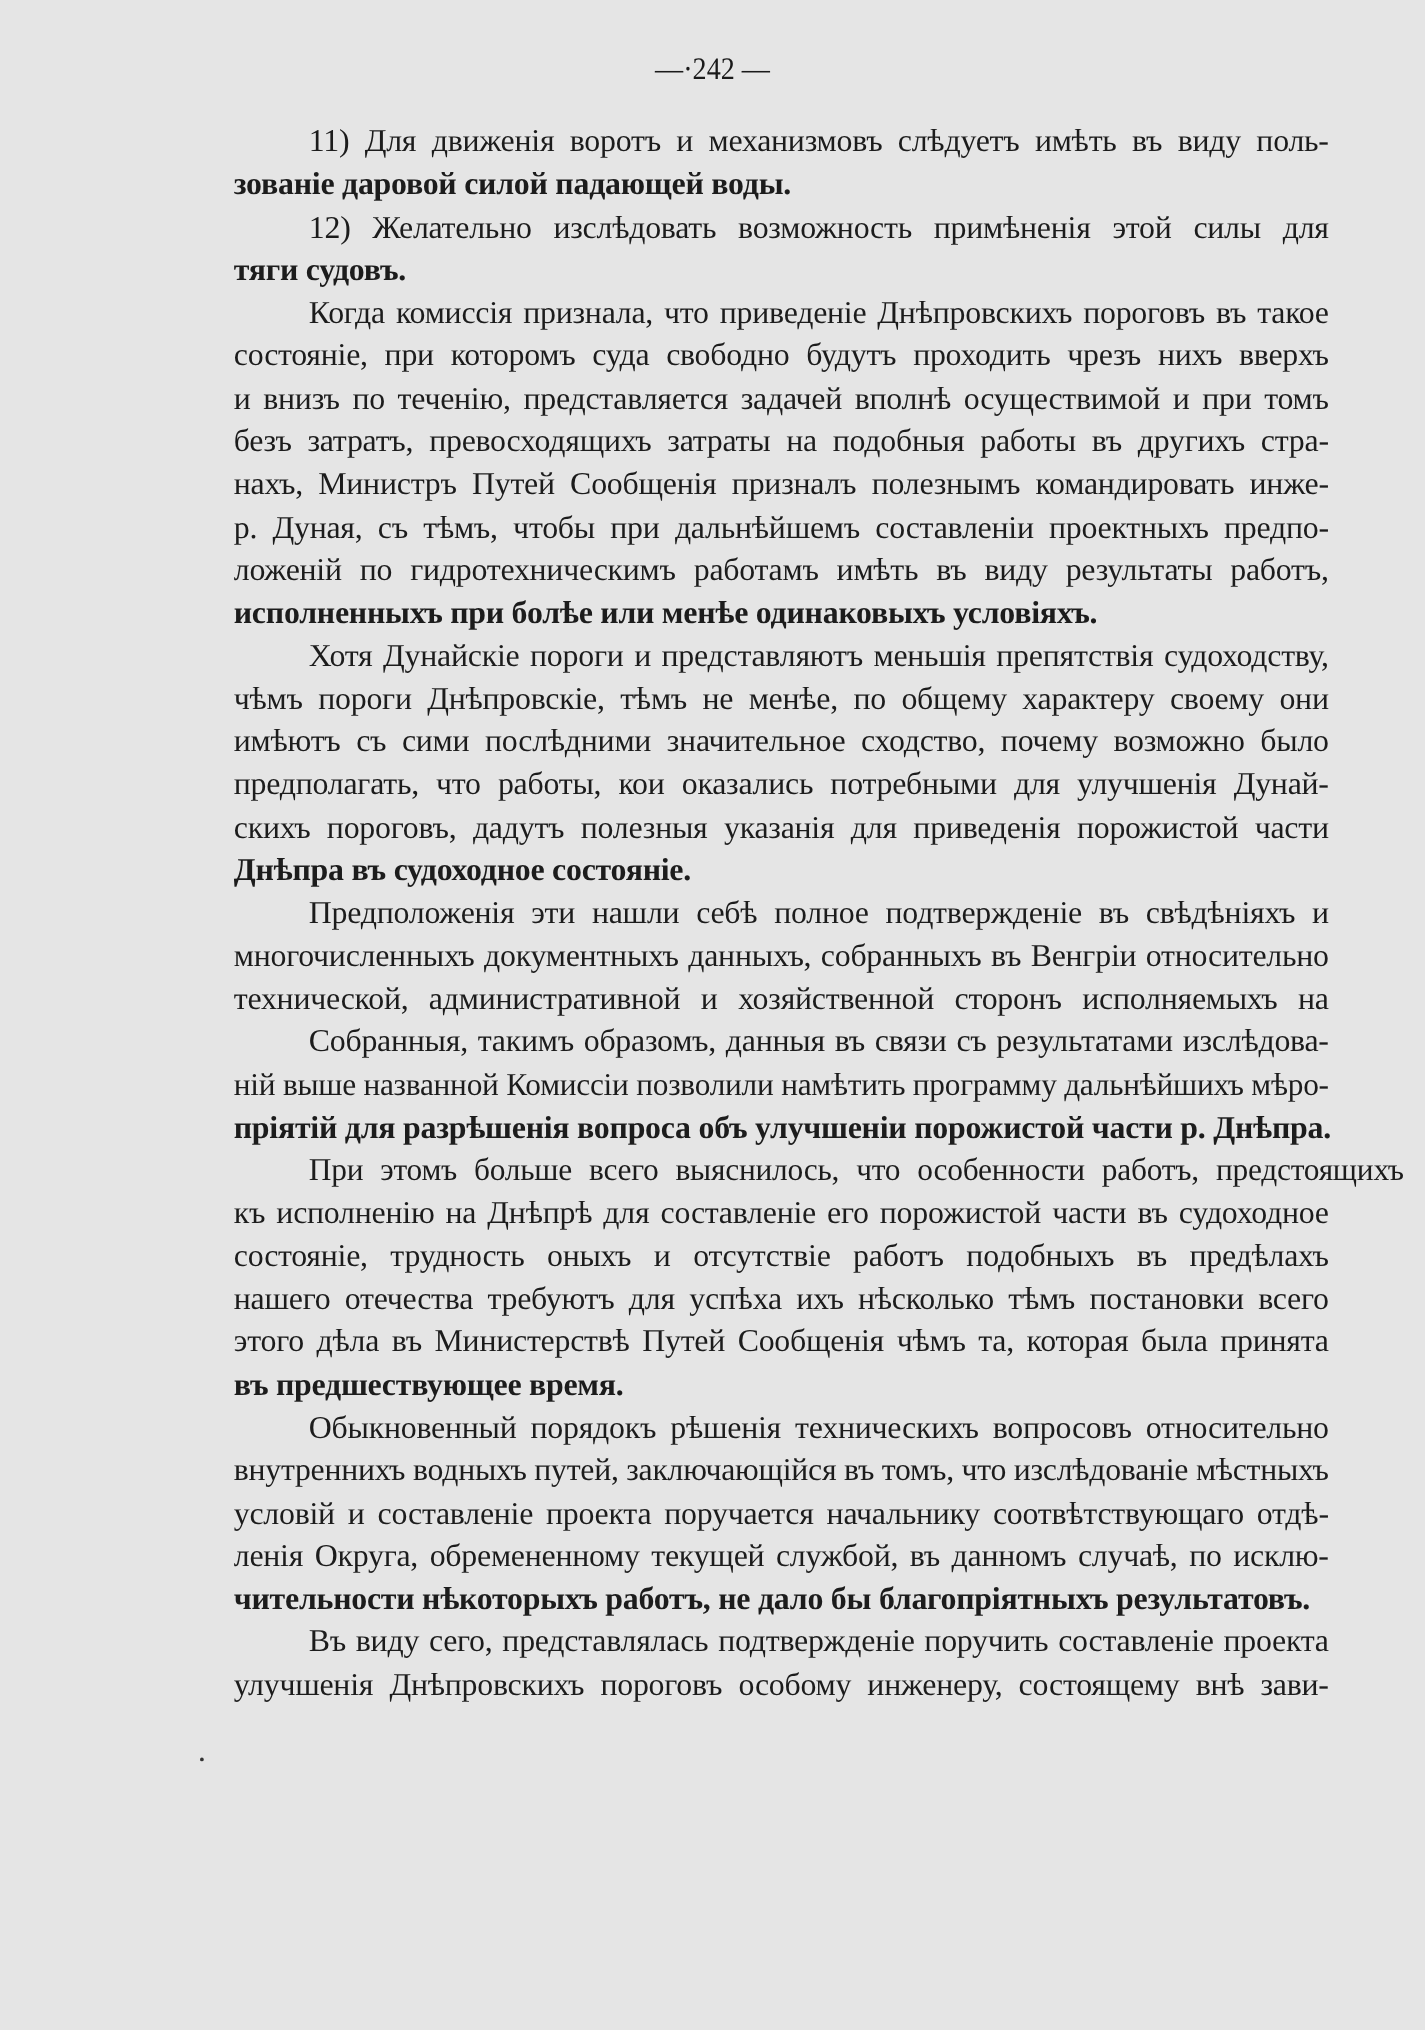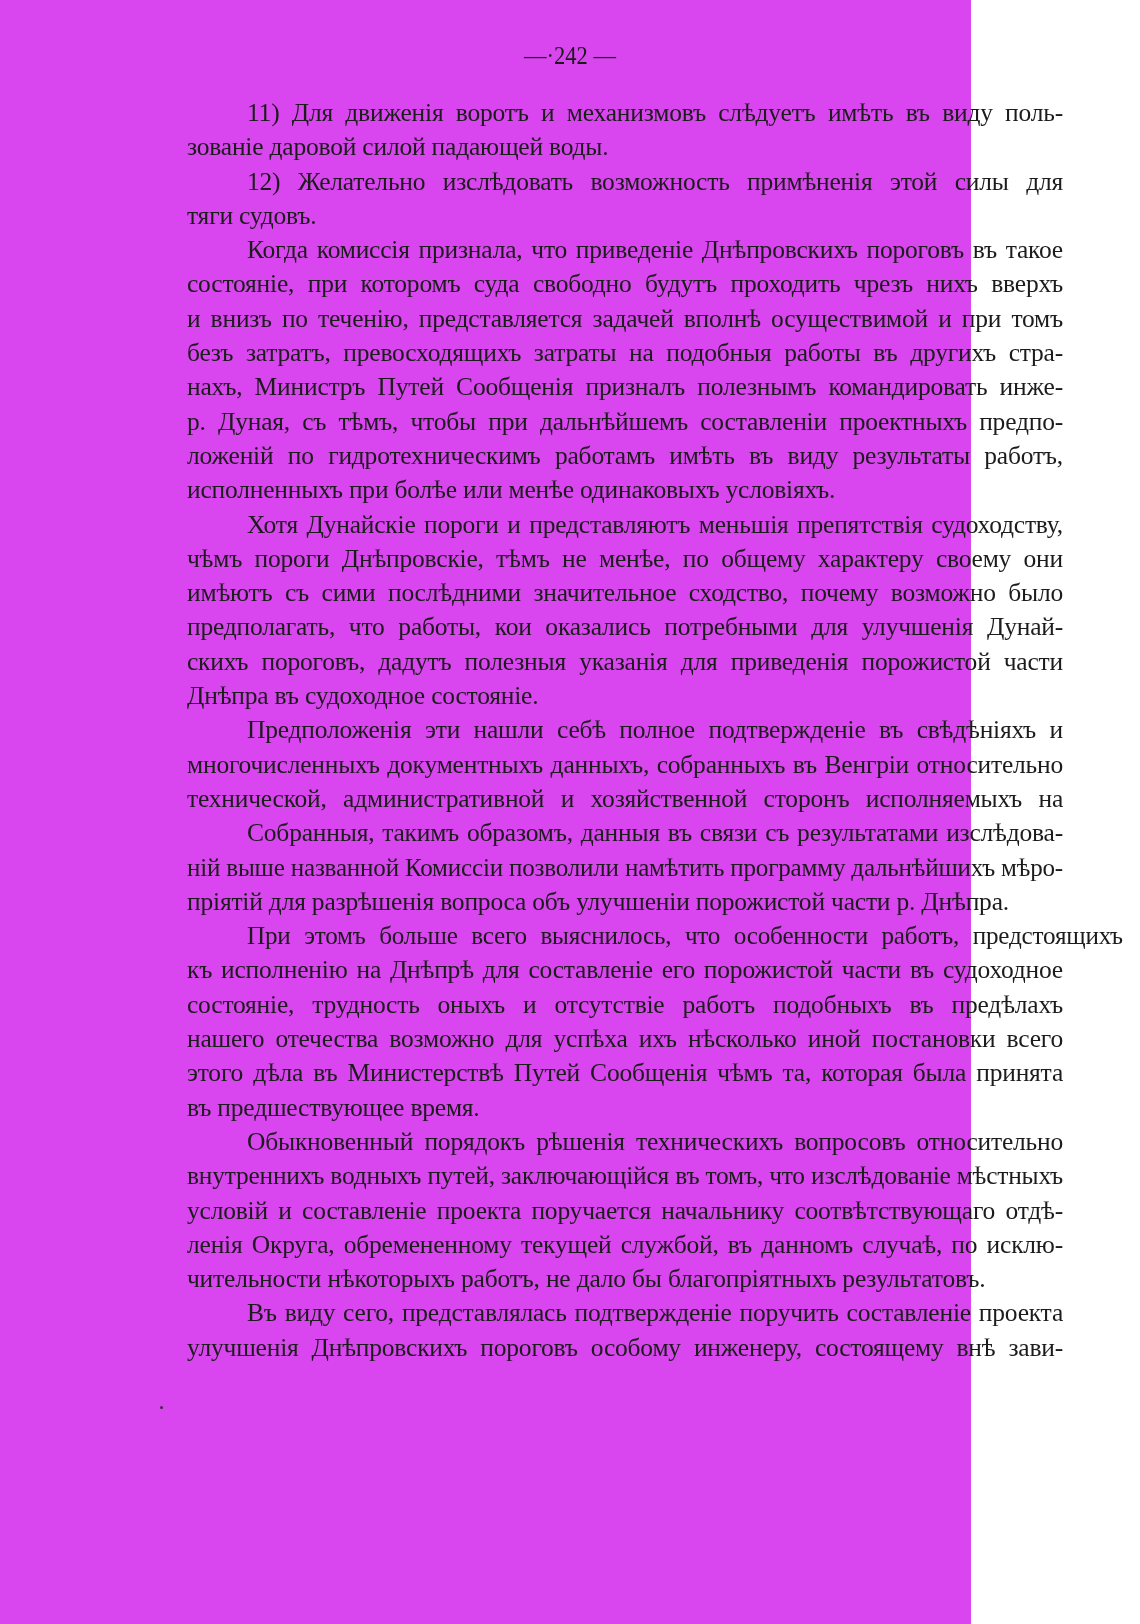--- a/index.html
+++ b/index.html
@@ -1,31 +1,31 @@
 <!DOCTYPE html>
 <html><head>
 <meta charset="utf-8">
 <style>
   html, body { margin: 0; padding: 0; background: #ffffff; }
   body { width: 1140px; height: 1624px; position: relative; overflow: hidden; }
-  .page { position: absolute; left: 0; top: 0; width: 971px; height: 1624px; background: #d946ef; }
+  .page { position: absolute; left: 0; top: 0; width: 1140px; height: 1624px; background: #e5e5e5; }
   .page-number {
     position: absolute; top: 42px; left: 0; width: 1140px; text-align: center;
     font-family: "Liberation Serif", serif; font-size: 25px; color: #1a1a1a;
     transform: scaleX(0.9);
   }
   .body-text { position: absolute; left: 187px; top: 96px; width: 876px; }
   .line {
     display: block; height: 34.3px; line-height: 34.3px;
     font-family: "Liberation Serif", serif; font-size: 25.5px; color: #1c1c1c;
     white-space: nowrap; text-align: justify; text-align-last: justify;
     letter-spacing: -0.2px;
   }
   .line.indent { padding-left: 60px; }
-  .line.last { text-align-last: left; }
+  .line.last { text-align-last: left; font-weight: bold; }
   .stray-dot {
     position: absolute; left: 160px; top: 1406px; width: 3px; height: 3px;
     background: #333; border-radius: 50%;
   }
 </style>
 </head>
 <body>
 
 <div class="page">
   <div class="page-number">—·242 —</div>
@@ -63,21 +63,21 @@
       </div>
       <div>
         <span class="line indent">Собранныя, такимъ образомъ, данныя въ связи съ результатами изслѣдова-</span>
         <span class="line" style="transform-origin: left center; transform: scaleX(0.9837); width: 890.547px;">ній выше названной Комиссіи позволили намѣтить программу дальнѣйшихъ мѣро-</span>
         <span class="line last">пріятій для разрѣшенія вопроса объ улучшеніи порожистой части р. Днѣпра.</span>
       </div>
       <div>
         <span class="line indent" style="transform-origin: left center; transform: scaleX(0.9861); width: 888.312px; padding-left: 60.8433px;">При этомъ больше всего выяснилось, что особенности работъ, предстоящихъ</span>
         <span class="line">къ исполненію на Днѣпрѣ для составленіе его порожистой части въ судоходное</span>
         <span class="line">состояніе, трудность оныхъ и отсутствіе работъ подобныхъ въ предѣлахъ</span>
-        <span class="line">нашего отечества возможно для успѣха ихъ нѣсколько иной постановки всего</span>
+        <span class="line">нашего отечества требуютъ для успѣха ихъ нѣсколько тѣмъ постановки всего</span>
         <span class="line">этого дѣла въ Министерствѣ Путей Сообщенія чѣмъ та, которая была принята</span>
         <span class="line last">въ предшествующее время.</span>
       </div>
       <div>
         <span class="line indent">Обыкновенный порядокъ рѣшенія техническихъ вопросовъ относительно</span>
         <span class="line" style="transform-origin: left center; transform: scaleX(0.9967); width: 878.875px;">внутреннихъ водныхъ путей, заключающійся въ томъ, что изслѣдованіе мѣстныхъ</span>
         <span class="line">условій и составленіе проекта поручается начальнику соотвѣтствующаго отдѣ-</span>
         <span class="line">ленія Округа, обремененному текущей службой, въ данномъ случаѣ, по исклю-</span>
         <span class="line last">чительности нѣкоторыхъ работъ, не дало бы благопріятныхъ результатовъ.</span>
       </div>

